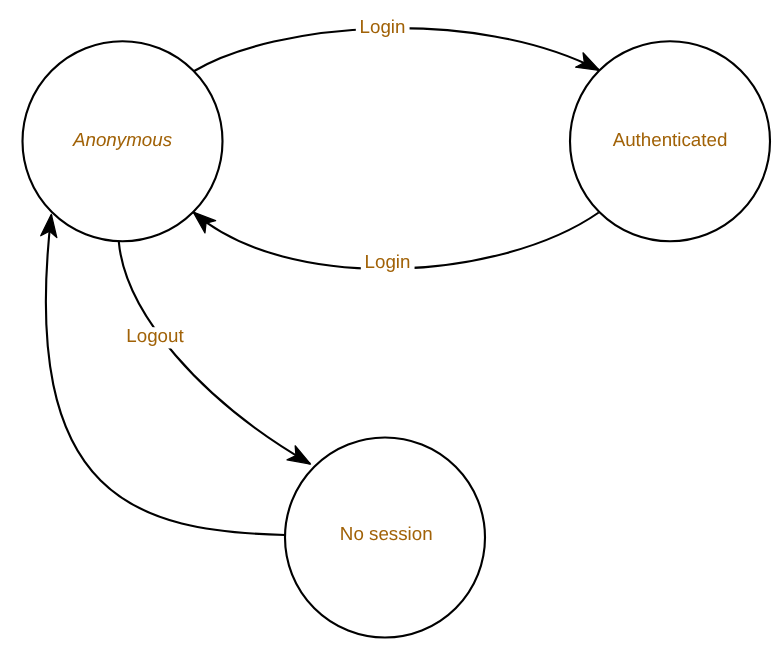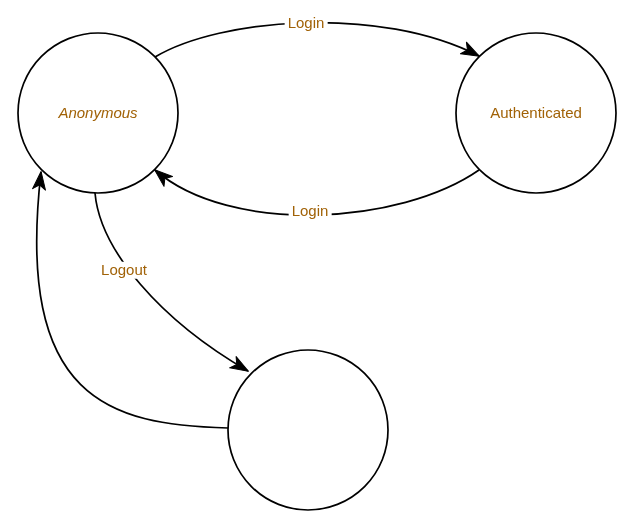--- a/index.html
+++ b/index.html
@@ -52,18 +52,19 @@
     <circle cx="308" cy="430" r="80" fill="#ffffff" stroke="#000000" stroke-width="1.7"></circle>
 
     <path d="M 155 57 C 220 18 380 5 479 56" fill="none" stroke="#000000" stroke-width="1.7" marker-end="url(#arrowhead)"></path>
     <path d="M 479 170 C 400 225 230 235 155 170" fill="none" stroke="#000000" stroke-width="1.7" marker-end="url(#arrowhead)"></path>
     <path d="M 95 193 C 100 250 160 320 248 371" fill="none" stroke="#000000" stroke-width="1.7" marker-end="url(#arrowhead)"></path>
     <path d="M 228 428 C 110 425 15 400 41 172" fill="none" stroke="#000000" stroke-width="1.7" marker-end="url(#arrowhead)"></path>
   </svg>
 
   <div class="lbl" style="left:98px;  top:113px;font-style:italic;">Anonymous</div>
   <div class="lbl" style="left:536px; top:113px;">Authenticated</div>
+  <div class="lbl" style="left:309px; top:428px;">No session</div>
 
   <div class="lbl edge-lbl" style="left:306px; top:23px;">Login</div>
   <div class="lbl edge-lbl" style="left:310px; top:211px;">Login</div>
   <div class="lbl edge-lbl" style="left:124px; top:270px;">Logout</div>
 
 </div>
 
 </body></html>

